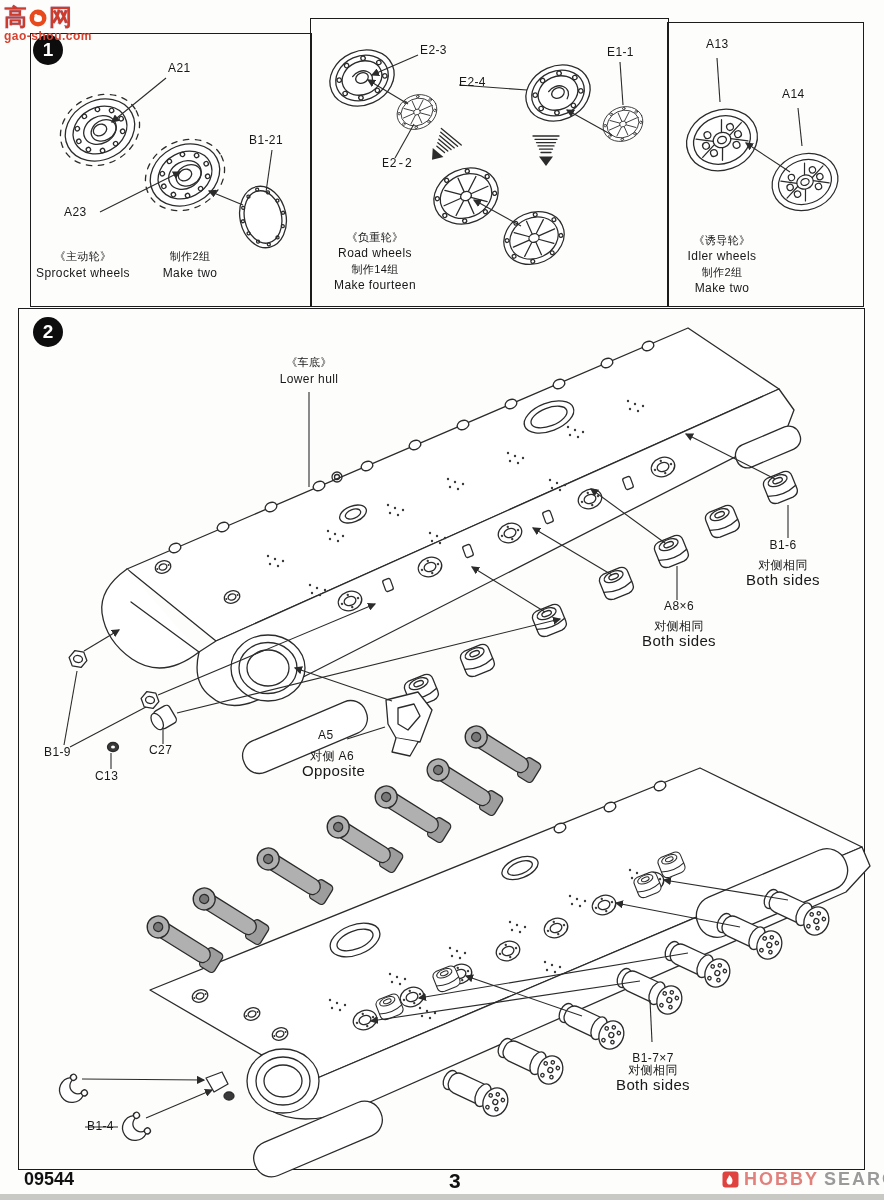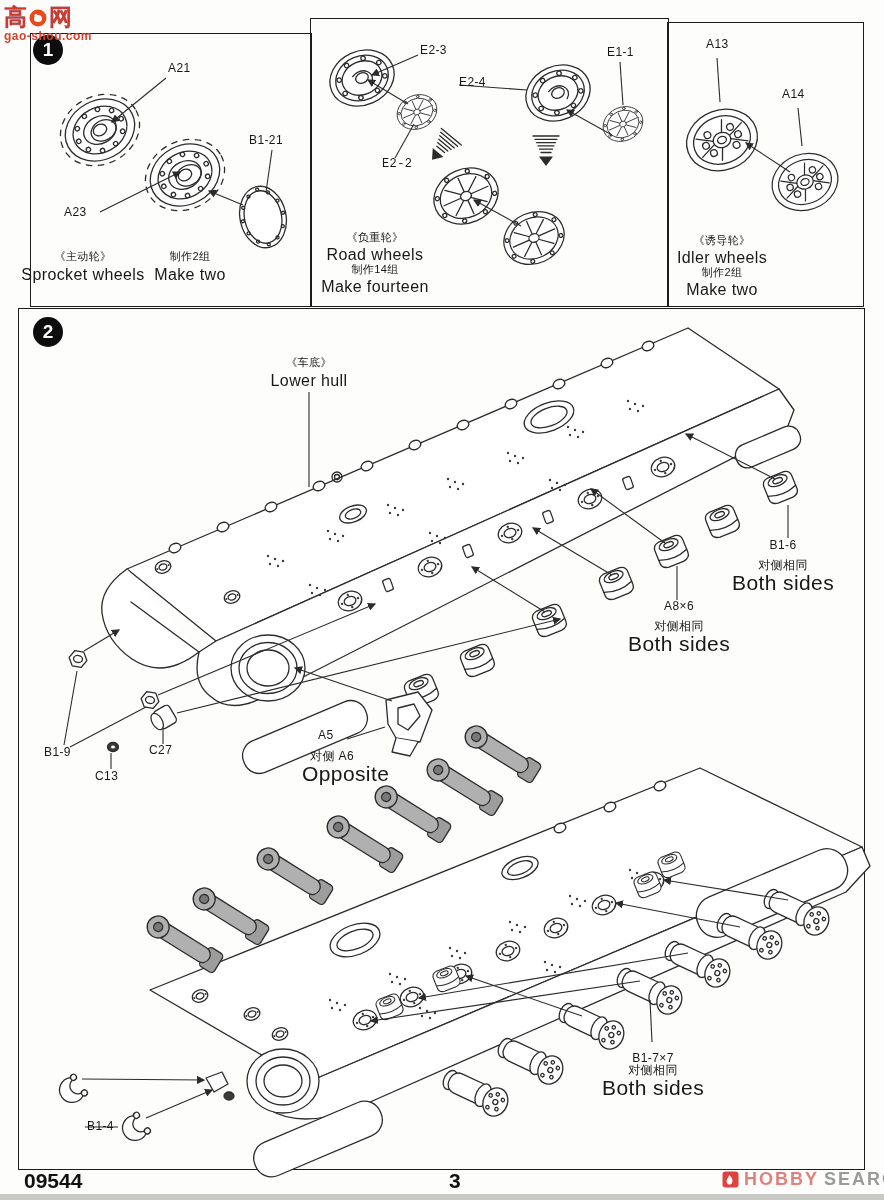--- a/index.html
+++ b/index.html
@@ -7,30 +7,30 @@
         font-family:"Liberation Sans", sans-serif;}
   .panel{position:absolute;border:1.7px solid #1c1c1c;background:transparent;z-index:0;}
   #art{position:absolute;left:0;top:0;z-index:1;pointer-events:none;}
   .ln{stroke:#2b2b2b;stroke-width:1.3;fill:none;stroke-linecap:round;stroke-linejoin:round;}
   .wh{fill:#ffffff;}
   .gy{fill:#b0b0b0;} .gy2{fill:#9d9d9d;} .gy3{fill:#787878;}
   .dk{fill:#3a3a3a;}
   .ld{stroke:#2b2b2b;stroke-width:1.1;fill:none;}
   .lbl{position:absolute;z-index:2;font-size:12px;color:#181818;letter-spacing:.4px;
        white-space:nowrap;line-height:1.05;}
-  .cnc{font-size:11px;} .enc{font-size:16px;}
-  .cnn{font-size:12px;}   .enn{font-size:21px;}
+  .cnc{font-size:11px;} .enc{font-size:12px;}
+  .cnn{font-size:12px;}   .enn{font-size:15px;}
   .c{transform:translateX(-50%);}
   .badge{position:absolute;z-index:2;width:30px;height:30px;border-radius:50%;background:#0d0d0d;
          color:#fff;font-weight:bold;font-size:19px;display:flex;align-items:center;justify-content:center;}
   #watermark{position:absolute;left:4px;top:6px;z-index:3;line-height:1;}
   #watermark .wrow{display:flex;align-items:center;gap:2px;}
   #watermark .wchar{font-size:23px;font-weight:bold;color:#cf3b2b;text-shadow:0 0 1px #7a86c8;}
   #watermark .wsite{font-size:12px;font-weight:bold;color:#d8422e;margin-top:1px;letter-spacing:.5px;}
-  #footer-kit{position:absolute;left:24px;top:1169px;z-index:2;font-size:21px;font-weight:bold;color:#111;}
+  #footer-kit{position:absolute;left:24px;top:1169px;z-index:2;font-size:18px;font-weight:bold;color:#111;}
   #footer-page{position:absolute;left:449px;top:1169px;z-index:2;font-size:21px;font-weight:bold;color:#111;}
   #footer-logo{position:absolute;left:722px;top:1169px;z-index:2;display:flex;align-items:center;gap:5px;}
   #footer-logo .w1{font-size:18px;font-weight:bold;color:#e2807c;letter-spacing:2px;}
   #footer-logo .w2{font-size:18px;font-weight:bold;color:#9a9a9a;letter-spacing:2px;}
   #bottomstrip{position:absolute;left:0;top:1194px;width:884px;height:6px;background:#c8c8c4;z-index:2;}
 </style>
 </head>
 <body>
 
 <div id="page">

